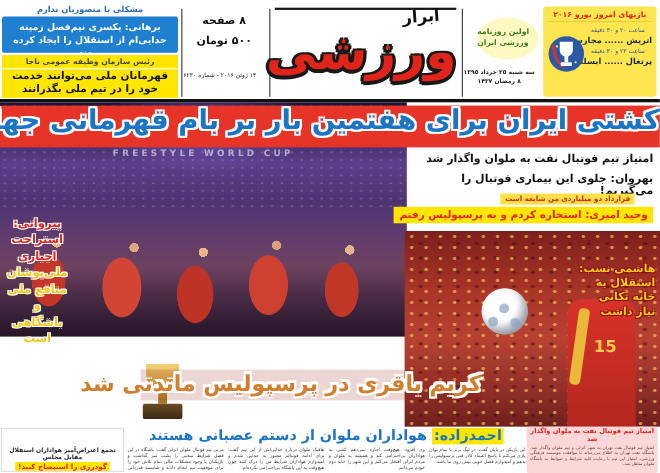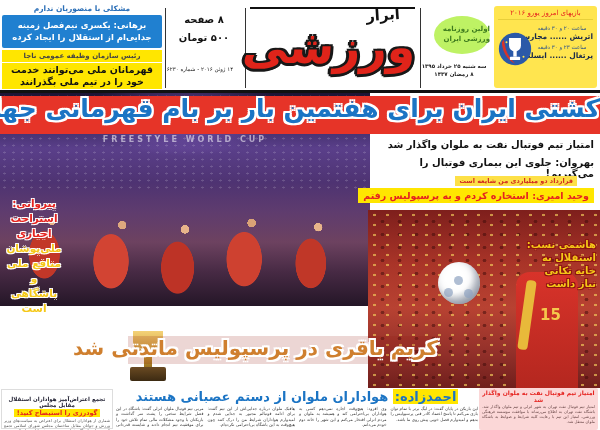--- a/index.html
+++ b/index.html
@@ -28,26 +28,26 @@
   .issue-line { left:150px; top:66px; width:100px; font-size:5.5px; color:#222; text-align:center; }
 
   .logo-wrap { left:248px; top:4px; width:170px; height:84px; }
   .logo-pre { position:absolute; right:18px; top:2px; font-size:15px; font-weight:bold; color:#111;
     transform:rotate(-4deg); letter-spacing:2px; }
   .logo-main { position:absolute; right:2px; top:16px; width:166px; text-align:center;
     font-size:46px; font-weight:bold; color:#e0241a; transform:skewX(-4deg);
     text-shadow:-2px -2px 0 #181818, 2px -2px 0 #181818, -2px 2px 0 #181818, 2px 2px 0 #181818,
       0 3px 0 #181818, 3px 0 0 #181818, -3px 0 0 #181818; white-space:nowrap; }
 
-  .first-daily { left:434px; top:16px; width:56px; height:38px; background:#bef264; border-radius:50%;
-    color:#3d7a1e; font-size:7px; font-weight:bold; text-align:right; padding-top:8px; line-height:10px; }
+  .first-daily { left:434px; top:16px; width:56px; height:38px; background:#fef9c3; border-radius:50%;
+    color:#3d7a1e; font-size:7px; font-weight:bold; text-align:left; padding-top:8px; line-height:10px; }
   .dates { left:418px; top:62px; width:72px; font-size:5.5px; font-weight:bold; color:#222; text-align:center; line-height:8px; }
 
   .euro-box { left:494px; top:6px; width:103px; height:82px; background:#ffe54f; border-radius:3px; padding:3px 4px; }
-  .euro-title { color:#e5231f; font-size:7px; font-weight:normal; text-align:center; border-bottom:1px solid #e8cf3a; padding-bottom:2px; }
+  .euro-title { color:#e5231f; font-size:7px; font-weight:bold; text-align:center; border-bottom:1px solid #e8cf3a; padding-bottom:2px; }
   .euro-rows { position:absolute; right:4px; top:16px; width:62px; text-align:center; }
   .euro-time { font-size:5.5px; color:#28508c; margin-top:3px; }
   .euro-match { font-size:7.5px; font-weight:bold; color:#1a2a4a; margin-top:1px; white-space:nowrap; }
   .euro-logo { position:absolute; left:4px; top:26px; width:34px; height:34px; }
 
   
   .red-banner { left:0; top:96px; width:600px; height:38px; background:#e63428; z-index:3; }
   .main-headline { left:0; top:94px; width:600px; text-align:center; z-index:4;
     font-size:25px; font-weight:bold; color:#1b74c4; white-space:nowrap;
     text-shadow:-2px -2px 0 #fff, 2px -2px 0 #fff, -2px 2px 0 #fff, 2px 2px 0 #fff,
@@ -125,21 +125,21 @@
   .badge .name { font-size:20px; font-weight:bold; color:#f08428; line-height:24px; margin:2px 0; }
   .badge .sub { font-size:10px; font-weight:bold; color:#222; line-height:13px; }
 
   
   .mid-banner { left:128px; top:336px; width:310px; height:28px; z-index:4; text-align:center;
     background:rgba(150,25,15,0.18); font-size:20px; font-weight:bold; color:#cf7f2e; white-space:nowrap;
     text-shadow:-2px -2px 0 #fff, 2px -2px 0 #fff, -2px 2px 0 #fff, 2px 2px 0 #fff, 0 2px 0 #fff, 0 -2px 0 #fff; }
 
   
   .bottom-strip { left:0; top:388px; width:600px; height:42px; background:#fff; z-index:2; }
-  .b-left { position:absolute; right:487px; left:1px; top:1px; height:40px; border:1px solid #ddd; padding:6px 2px; }
+  .b-left { position:absolute; right:487px; left:1px; top:1px; height:40px; border:1px solid #ddd; padding:17px 2px; }
   .b-left .t { font-size:5.5px; font-weight:bold; color:#223; text-align:center; }
   .b-left .hl { display:block; margin:1px auto; width:fit-content; background:#ffe600; color:#e5231f;
     font-size:6.5px; font-weight:bold; padding:0 3px; }
   .b-left .body { font-size:4px; color:#555; line-height:5px; text-align:justify; }
 
   .b-center { position:absolute; left:116px; top:0; width:362px; height:42px; }
   .b-center .head { text-align:center; font-size:13px; font-weight:bold; color:#1b74c4; margin-top:1px; }
   .b-center .head .hl { background:#ffe600; padding:0 2px; }
   .b-cols { display:flex; flex-direction:row-reverse; gap:4px; margin-top:2px; }
   .b-cols .col { width:88px; font-size:4.2px; line-height:5.4px; color:#333; text-align:justify; }

